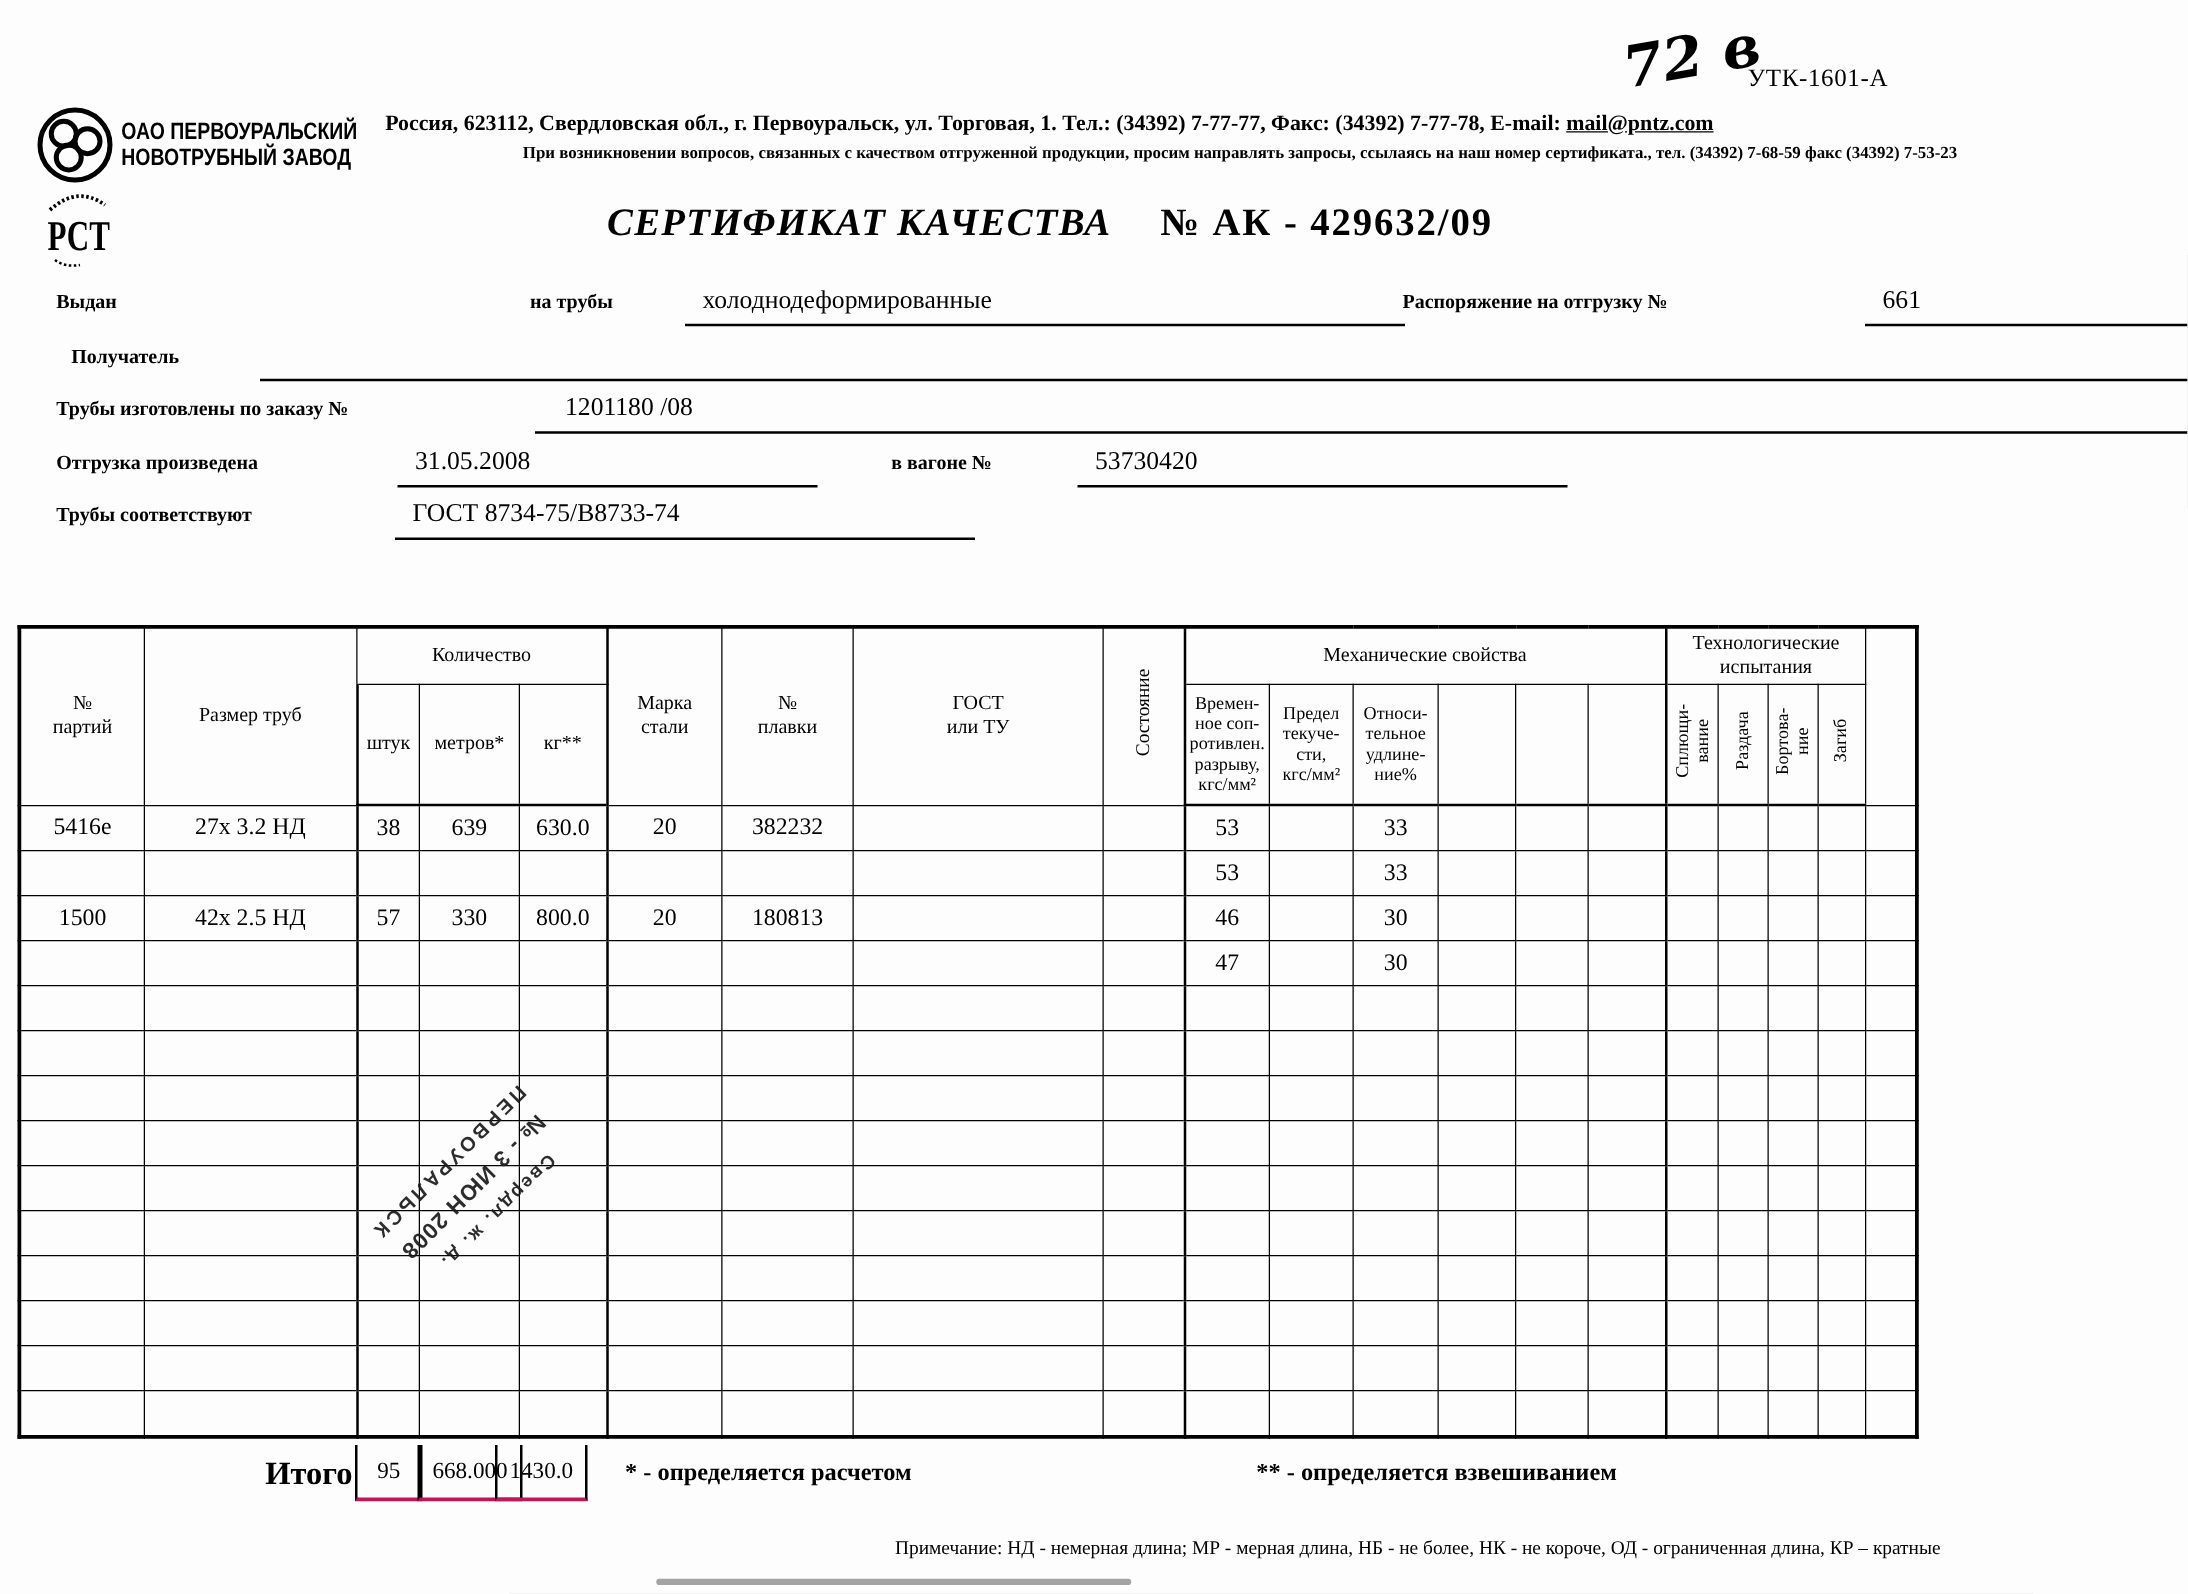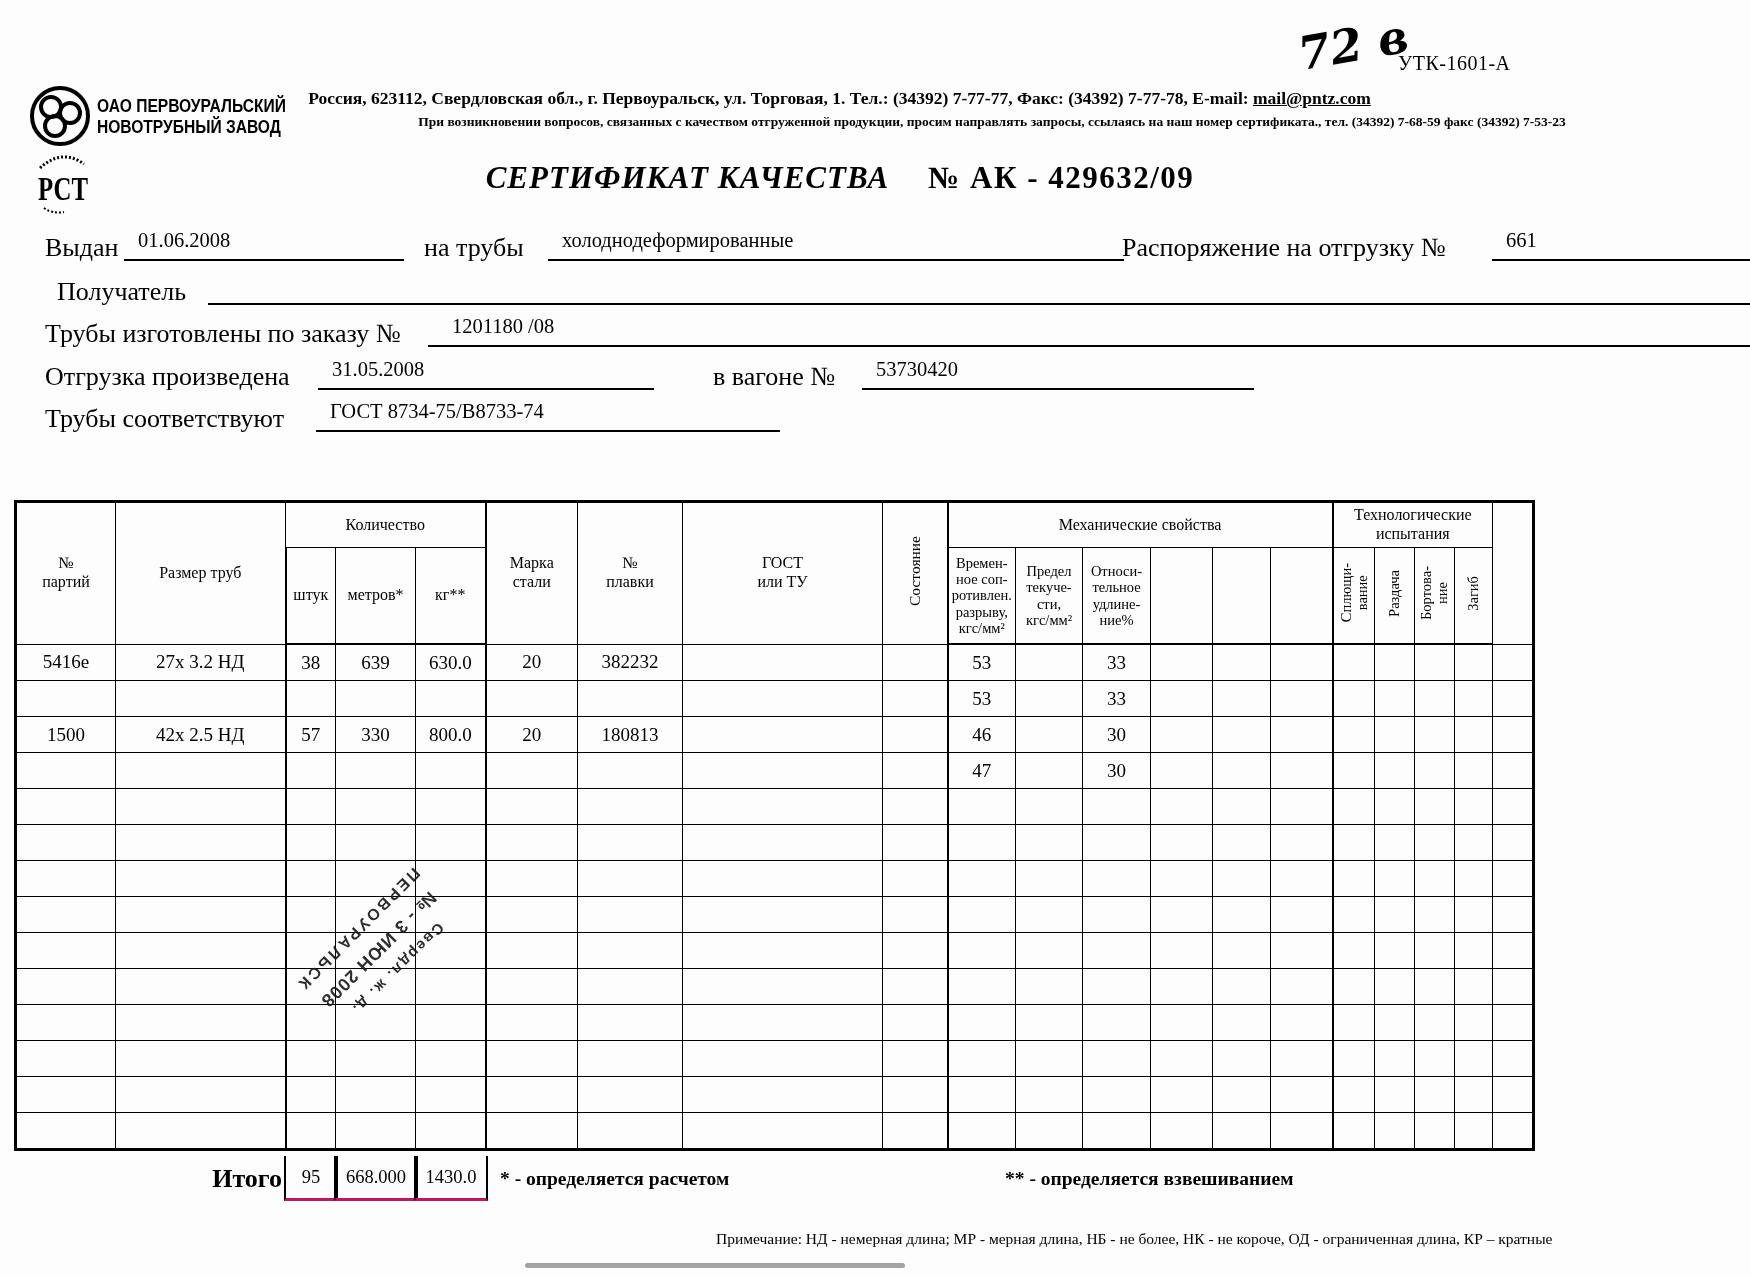--- a/index.html
+++ b/index.html
@@ -20,21 +20,21 @@
   .handwritten { position:absolute; left:1298px; top:18px; font-family:"DejaVu Serif", serif;
     font-style:italic; font-weight:bold; font-size:46px; transform:rotate(-10deg); }
   .form-code { position:absolute; left:1398px; top:52px; font-size:20px; letter-spacing:0.5px; }
   .rst-mark { position:absolute; left:34px; top:146px; }
   
   .title { position:absolute; left:0; top:160px; width:1680px; text-align:center;
     font-size:31px; font-weight:bold; }
   .title .main { font-style:italic; letter-spacing:1px; }
   .title .num { font-style:normal; margin-left:39px; letter-spacing:1.5px; }
   
-  .fl { position:absolute; font-weight:normal; font-size:26px; white-space:nowrap; }
+  .fl { position:absolute; font-weight:bold; font-size:16px; white-space:nowrap; }
   .fv { position:absolute; height:30px; border-bottom:2px solid #000; font-size:20.5px;
     padding-left:14px; white-space:nowrap; }
   
   table.cert { position:absolute; left:14px; top:500px; width:1518px;
     border-collapse:collapse; table-layout:fixed; border:3px solid #000; }
   .cert th, .cert td { border:1px solid #000; padding:0 2px; text-align:center; vertical-align:middle; }
   .cert th { font-weight:normal; font-size:16px; white-space:pre-line; line-height:1.18; }
   .cert thead tr.grp th { height:44px; }
   .cert thead tr.sub th { height:95px; border-bottom:2px solid #000; }
   .cert th.mech-sub { font-size:14.5px; line-height:1.12; }
@@ -89,21 +89,20 @@
       <path d="M10 62 Q 18 68 30 66" fill="none" stroke="#000" stroke-width="2" stroke-dasharray="2 2"></path>
       <text x="4" y="54" font-size="34" font-weight="bold" font-family="Liberation Serif, serif" textLength="50" lengthAdjust="spacingAndGlyphs">РСТ</text>
     </svg>
   </div>
 
   <div class="title">
     <span class="main">СЕРТИФИКАТ КАЧЕСТВА</span><span class="num">№  АК - 429632/09</span>
   </div>
 
   <span class="fl" style="left:45px; top:233px;">Выдан</span>
-  <span class="fv" style="left:124px; top:229px; width:266px;">01.06.2008</span>
   <span class="fl" style="left:424px; top:233px;">на трубы</span>
   <span class="fv" style="left:548px; top:229px; width:562px;">холоднодеформированные</span>
   <span class="fl" style="left:1122px; top:233px;">Распоряжение на отгрузку №</span>
   <span class="fv" style="left:1492px; top:229px; width:250px;">661</span>
 
   <span class="fl" style="left:45px; top:277px;margin-left:12px;">Получатель</span>
   <span class="fv" style="left:208px; top:273px; width:1535px;"></span>
 
   <span class="fl" style="left:45px; top:319px;">Трубы изготовлены по заказу №</span>
   <span class="fv" style="left:428px; top:315px; width:1315px; padding-left:24px;">1201180  /08</span>
@@ -499,20 +498,20 @@
 
   <div class="stamp">
     <div class="s1">Свердл. ж. д.</div>
     <div class="s2">№  - 3 ИЮН 2008</div>
     <div class="s3">ПЕРВОУРАЛЬСК</div>
   </div>
 
   <div class="totals-label">Итого</div>
   <div class="tbox" style="left:284px; width:50px;">95</div>
   <div class="tbox" style="left:334px; width:80px;">668.000</div>
-  <div class="tbox" style="left:414px; width:70px;">1430.0</div>
+  <div class="tbox" style="left:396px; width:70px;">1430.0</div>
 
   <div class="fn" style="left:500px; top:1168px;">* - определяется расчетом</div>
   <div class="fn" style="left:1005px; top:1168px;">** - определяется взвешиванием</div>
   <div class="note">Примечание: НД - немерная длина; МР - мерная длина, НБ - не более, НК - не короче, ОД - ограниченная длина, КР – кратные</div>
 
   <div class="smudge"></div>
 </div>
 
 </body></html>

